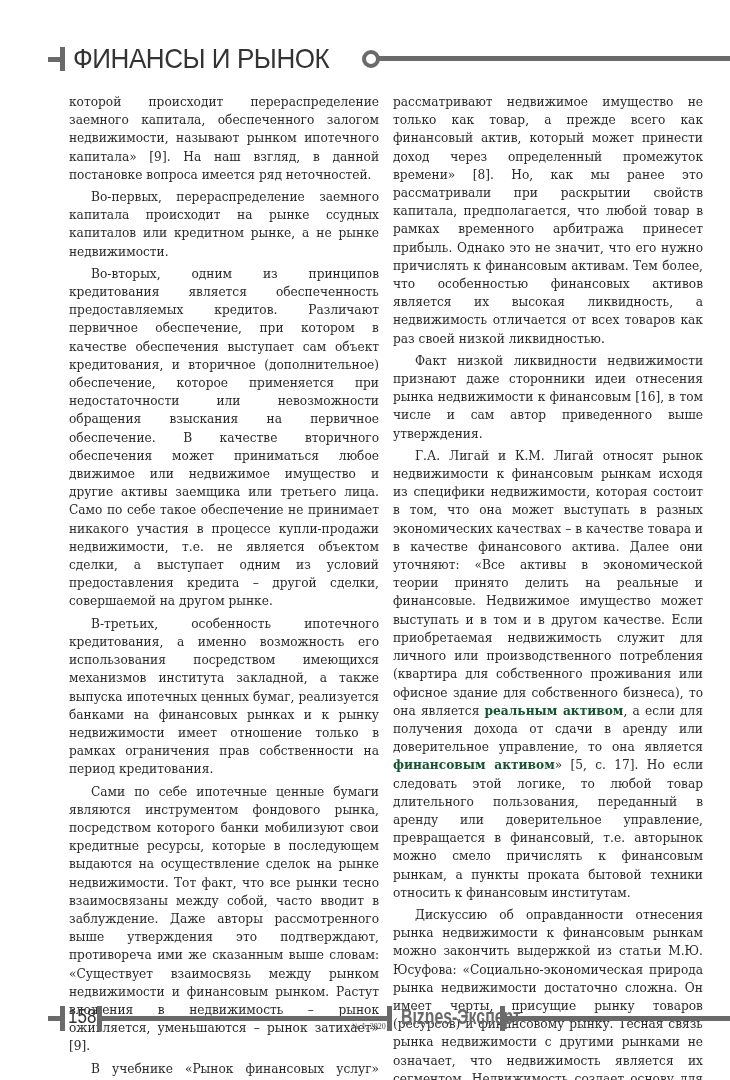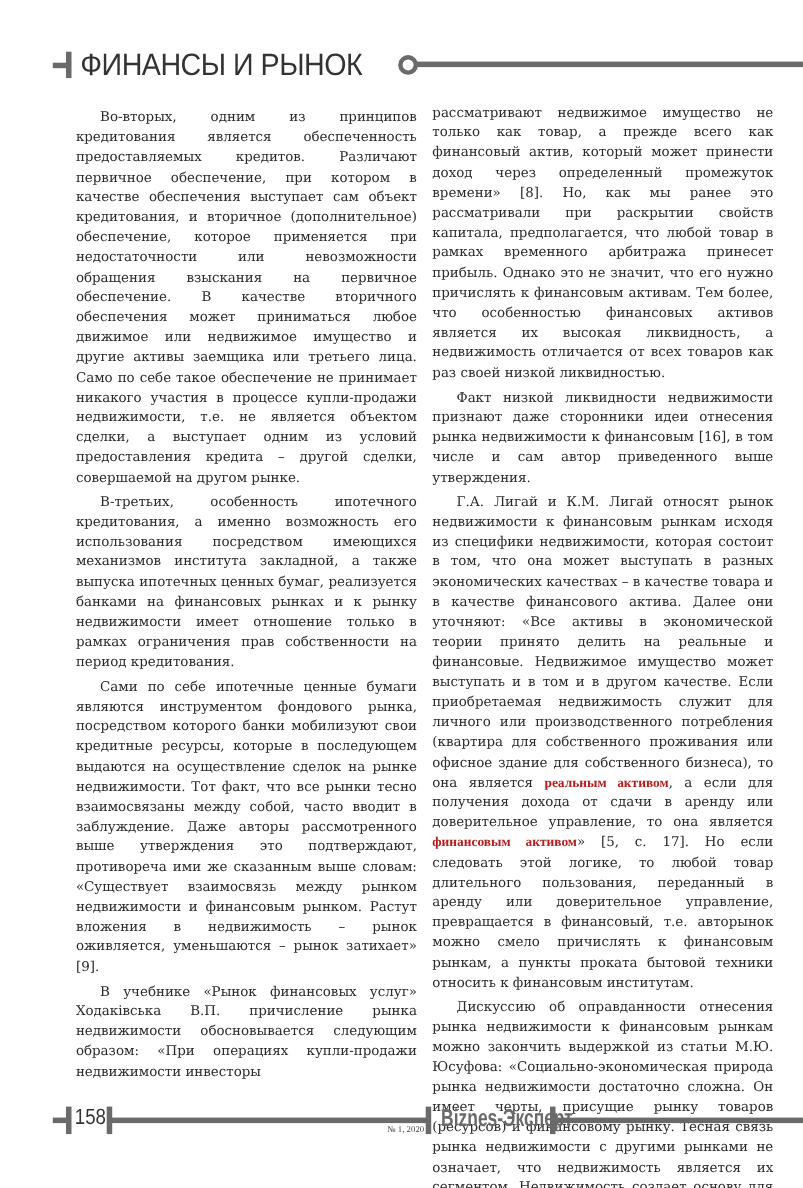--- a/index.html
+++ b/index.html
@@ -27,21 +27,21 @@
     
     .col {
       position: absolute; top: 93px; width: 310px;
       font-size: 12.2px; line-height: 18.2px;
       text-align: justify; hyphens: manual;
     }
     .col-left { left: 69px; }
     .col-right { left: 393px; }
     .col p { margin: 0; text-indent: 0; }
     .col p.ind { text-indent: 22px; margin-top: 4px; }
-    .col b { font-weight: bold; color: #b91c1c; font-family: Liberation Serif, serif; }
+    .col b { font-weight: bold; color: #14532d; }
 
     
     .footer { position: absolute; left: 0; top: 1000px; width: 730px; height: 40px; }
     .ft-stub { position: absolute; left: 48px; top: 16px; width: 16px; height: 5px; background: #6a6a6a; }
     .ft-bar1 { position: absolute; left: 60px; top: 6px; width: 5px; height: 25px; background: #6a6a6a; }
     .ft-page {
       position: absolute; left: 68px; top: 2px;
       font-family: "Liberation Sans", "DejaVu Sans", sans-serif;
       font-size: 20px; color: #333; line-height: 28px;
       transform: scaleX(0.85); transform-origin: left center;
@@ -68,20 +68,22 @@
 
 <div class="header">
   <div class="hdr-stub"></div>
   <div class="hdr-bar"></div>
   <div class="hdr-title">ФИНАНСЫ И РЫНОК</div>
   <div class="hdr-ring"></div>
   <div class="hdr-line"></div>
 </div>
 
 <div class="col col-left">
+  <p>которой происходит перераспределение заемного капитала, обеспеченного залогом недвижимости, называют рынком ипотечного капитала» [9]. На наш взгляд, в данной постановке вопроса имеется ряд неточностей.</p>
+  <p class="ind">Во-первых, перераспределение заемного капитала происходит на рынке ссудных капиталов или кредитном рынке, а не рынке недвижимости.</p>
   <p class="ind">Во-вторых, одним из принципов кредитования является обеспеченность предоставляемых кредитов. Различают первичное обеспечение, при котором в качестве обеспечения выступает сам объект кредитования, и вторичное (дополнительное) обеспечение, которое применяется при недостаточности или невозможности обращения взыскания на первичное обеспечение. В качестве вторичного обеспечения может приниматься любое движимое или недвижимое имущество и другие активы заемщика или третьего лица. Само по себе такое обеспечение не принимает никакого участия в процессе купли-продажи недвижимости, т.е. не является объектом сделки, а выступает одним из условий предоставления кредита – другой сделки, совершаемой на другом рынке.</p>
   <p class="ind">В-третьих, особенность ипотечного кредитования, а именно возможность его использования посредством имеющихся механизмов института закладной, а также выпуска ипотечных ценных бумаг, реализуется банками на финансовых рынках и к рынку недвижимости имеет отношение только в рамках ограничения прав собственности на период кредитования.</p>
   <p class="ind">Сами по себе ипотечные ценные бумаги являются инструментом фондового рынка, посредством которого банки мобилизуют свои кредитные ресурсы, которые в последующем выдаются на осуществление сделок на рынке недвижимости. Тот факт, что все рынки тесно взаимосвязаны между собой, часто вводит в заблуждение. Даже авторы рассмотренного выше утверждения это подтверждают, противореча ими же сказанным выше словам: «Существует взаимосвязь между рынком недвижимости и финансовым рынком. Растут вложения в недвижимость – рынок оживляется, уменьшаются – рынок затихает» [9].</p>
   <p class="ind">В учебнике «Рынок финансовых услуг» Ходаківська В.П. причисление рынка недвижимости обосновывается следующим образом: «При операциях купли-продажи недвижимости инвесторы</p>
 </div>
 
 <div class="col col-right">
   <p>рассматривают недвижимое имущество не только как товар, а прежде всего как финансовый актив, который может принести доход через определенный промежуток времени» [8]. Но, как мы ранее это рассматривали при раскрытии свойств капитала, предполагается, что любой товар в рамках временного арбитража принесет прибыль. Однако это не значит, что его нужно причислять к финансовым активам. Тем более, что особенностью финансовых активов является их высокая ликвидность, а недвижимость отличается от всех товаров как раз своей низкой ликвидностью.</p>
   <p class="ind">Факт низкой ликвидности недвижимости признают даже сторонники идеи отнесения рынка недвижимости к финансовым [16], в том числе и сам автор приведенного выше утверждения.</p>
   <p class="ind"><span>Г.А. Лигай и К.М. Лигай относят рынок недвижимости к финансовым рынкам исходя из специфики недвижимости, которая состоит в том, что она может выступать в разных экономических качествах – в качестве товара и в качестве финансового актива. Далее они уточняют: «Все активы в экономической теории принято делить на реальные и финансовые. Недвижимое имущество может выступать и в том и в другом качестве. Если приобретаемая недвижимость служит для личного или производственного потребления (квартира для собственного проживания или офисное здание для собственного бизнеса), то она является </span><b>реальным активом</b><span>, а если для получения дохода от сдачи в аренду или доверительное управление, то она является </span><b>финансовым активом</b><span>» [5, с. 17]. Но если следовать этой логике, то любой товар длительного пользования, переданный в аренду или доверительное управление, превращается в финансовый, т.е. авторынок можно смело причислять к финансовым рынкам, а пункты проката бытовой техники относить к финансовым институтам.</span></p>

